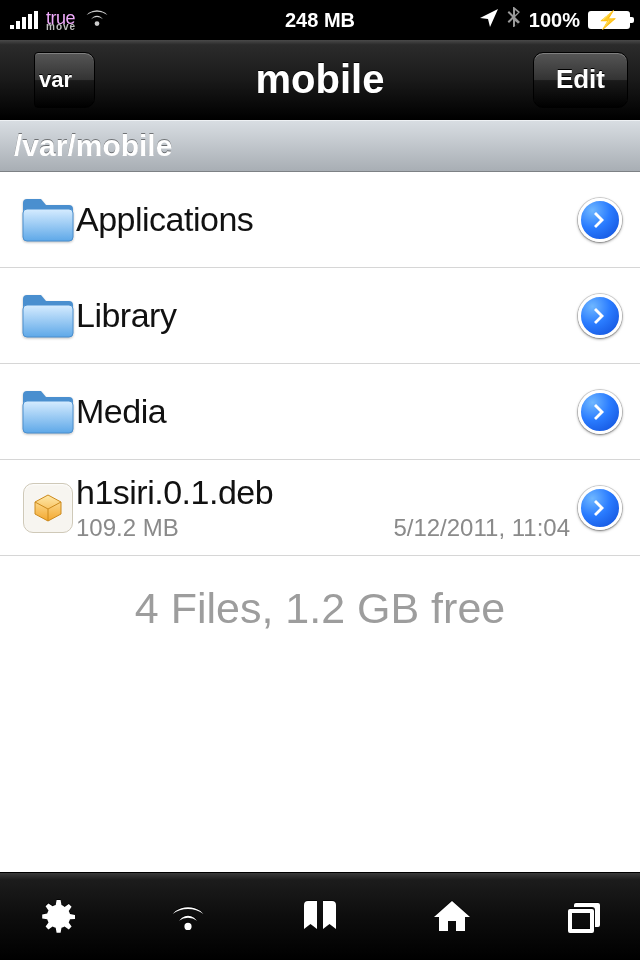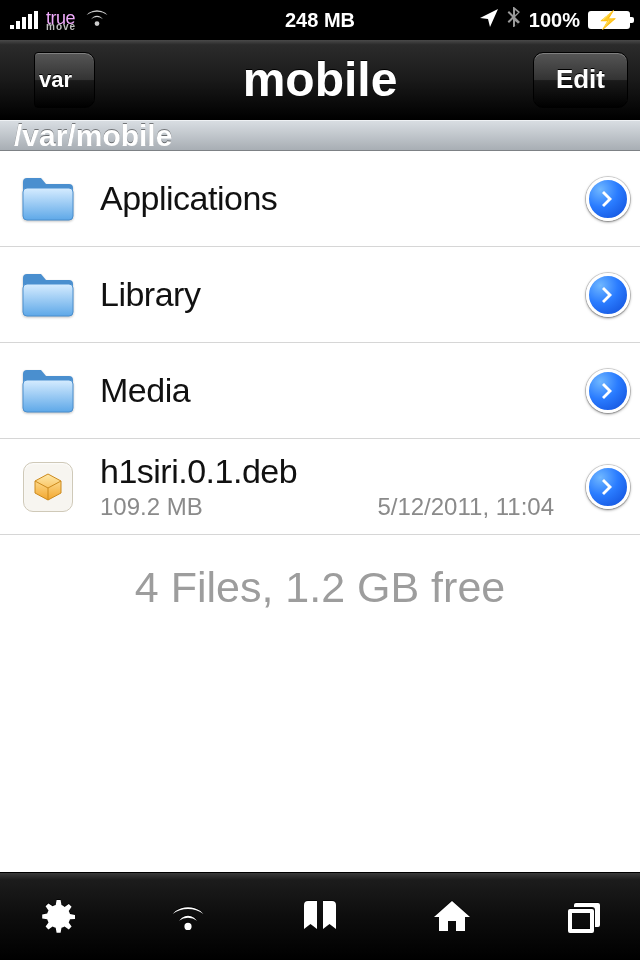--- a/index.html
+++ b/index.html
@@ -46,21 +46,21 @@
   .nav-bar {
     height: 80px;
     background: linear-gradient(#4a4a4a 0%, #2b2b2b 6%, #1a1a1a 50%, #000 100%);
     display:flex; align-items:center; justify-content:space-between;
     padding: 0 12px;
     border-bottom:1px solid #000;
     position:relative;
   }
   .nav-title {
     position:absolute; left:50%; transform:translateX(-50%);
-    color:#fff; font-size:48px; font-weight:700;
+    color:#fff; font-size:40px; font-weight:700;
     text-shadow: 0 -1px 0 #000;
   }
   .nav-btn {
     background: linear-gradient(#565656,#333 50%,#1a1a1a 51%,#000);
     border:1px solid #000;
     border-radius:10px;
     height:56px;
     padding: 0 22px;
     color:#fff;
     font-size:26px;
@@ -85,41 +85,40 @@
     background: linear-gradient(135deg,#565656,#333 50%,#1a1a1a 51%,#000);
     border:1px solid #000;
     border-right:none; border-top:none;
     border-radius:6px;
     box-shadow: inset 1px -1px 0 rgba(255,255,255,0.15);
     z-index:-1;
   }
 
   
   .path-bar {
-    height:31px;
+    height:52px;
     background: linear-gradient(#d8dde2,#a8aeb4);
     border-top:1px solid #eef1f4;
     border-bottom:1px solid #7d8185;
     display:flex; align-items:center;
     padding-left:14px;
     color:#fff;
     font-size:30px;
     font-weight:700;
     text-shadow: 0 -1px 0 rgba(0,0,0,.45);
   }
 
   
   .list { background:#fff; }
   .row {
     height:96px;
     border-bottom:1px solid #d6d6d6;
     display:flex;
     align-items:center;
-    padding: 0 10px 0 20px;
-    gap:24px;
+    padding: 0 18px 0 20px;
   }
   .row .icon-slot { width:56px; height:56px; flex:0 0 56px; display:flex; align-items:center; justify-content:center; }
   .row .labels { flex:1 1 auto; display:flex; flex-direction:column; justify-content:center; }
   .row .name { font-size:34px; color:#111; letter-spacing:-0.5px; }
   .row .meta { display:flex; gap:40px; color:#8a8a8a; font-size:24px; margin-top:2px; }
   .row .meta .date { margin-left:auto; padding-right:8px; }
   .disclosure {
     width:44px; height:44px; flex:0 0 44px;
     border-radius:50%;
     background: radial-gradient(circle at 30% 25%, #6fb7ff 0%, #2a7cff 45%, #0f4bd6 100%);

